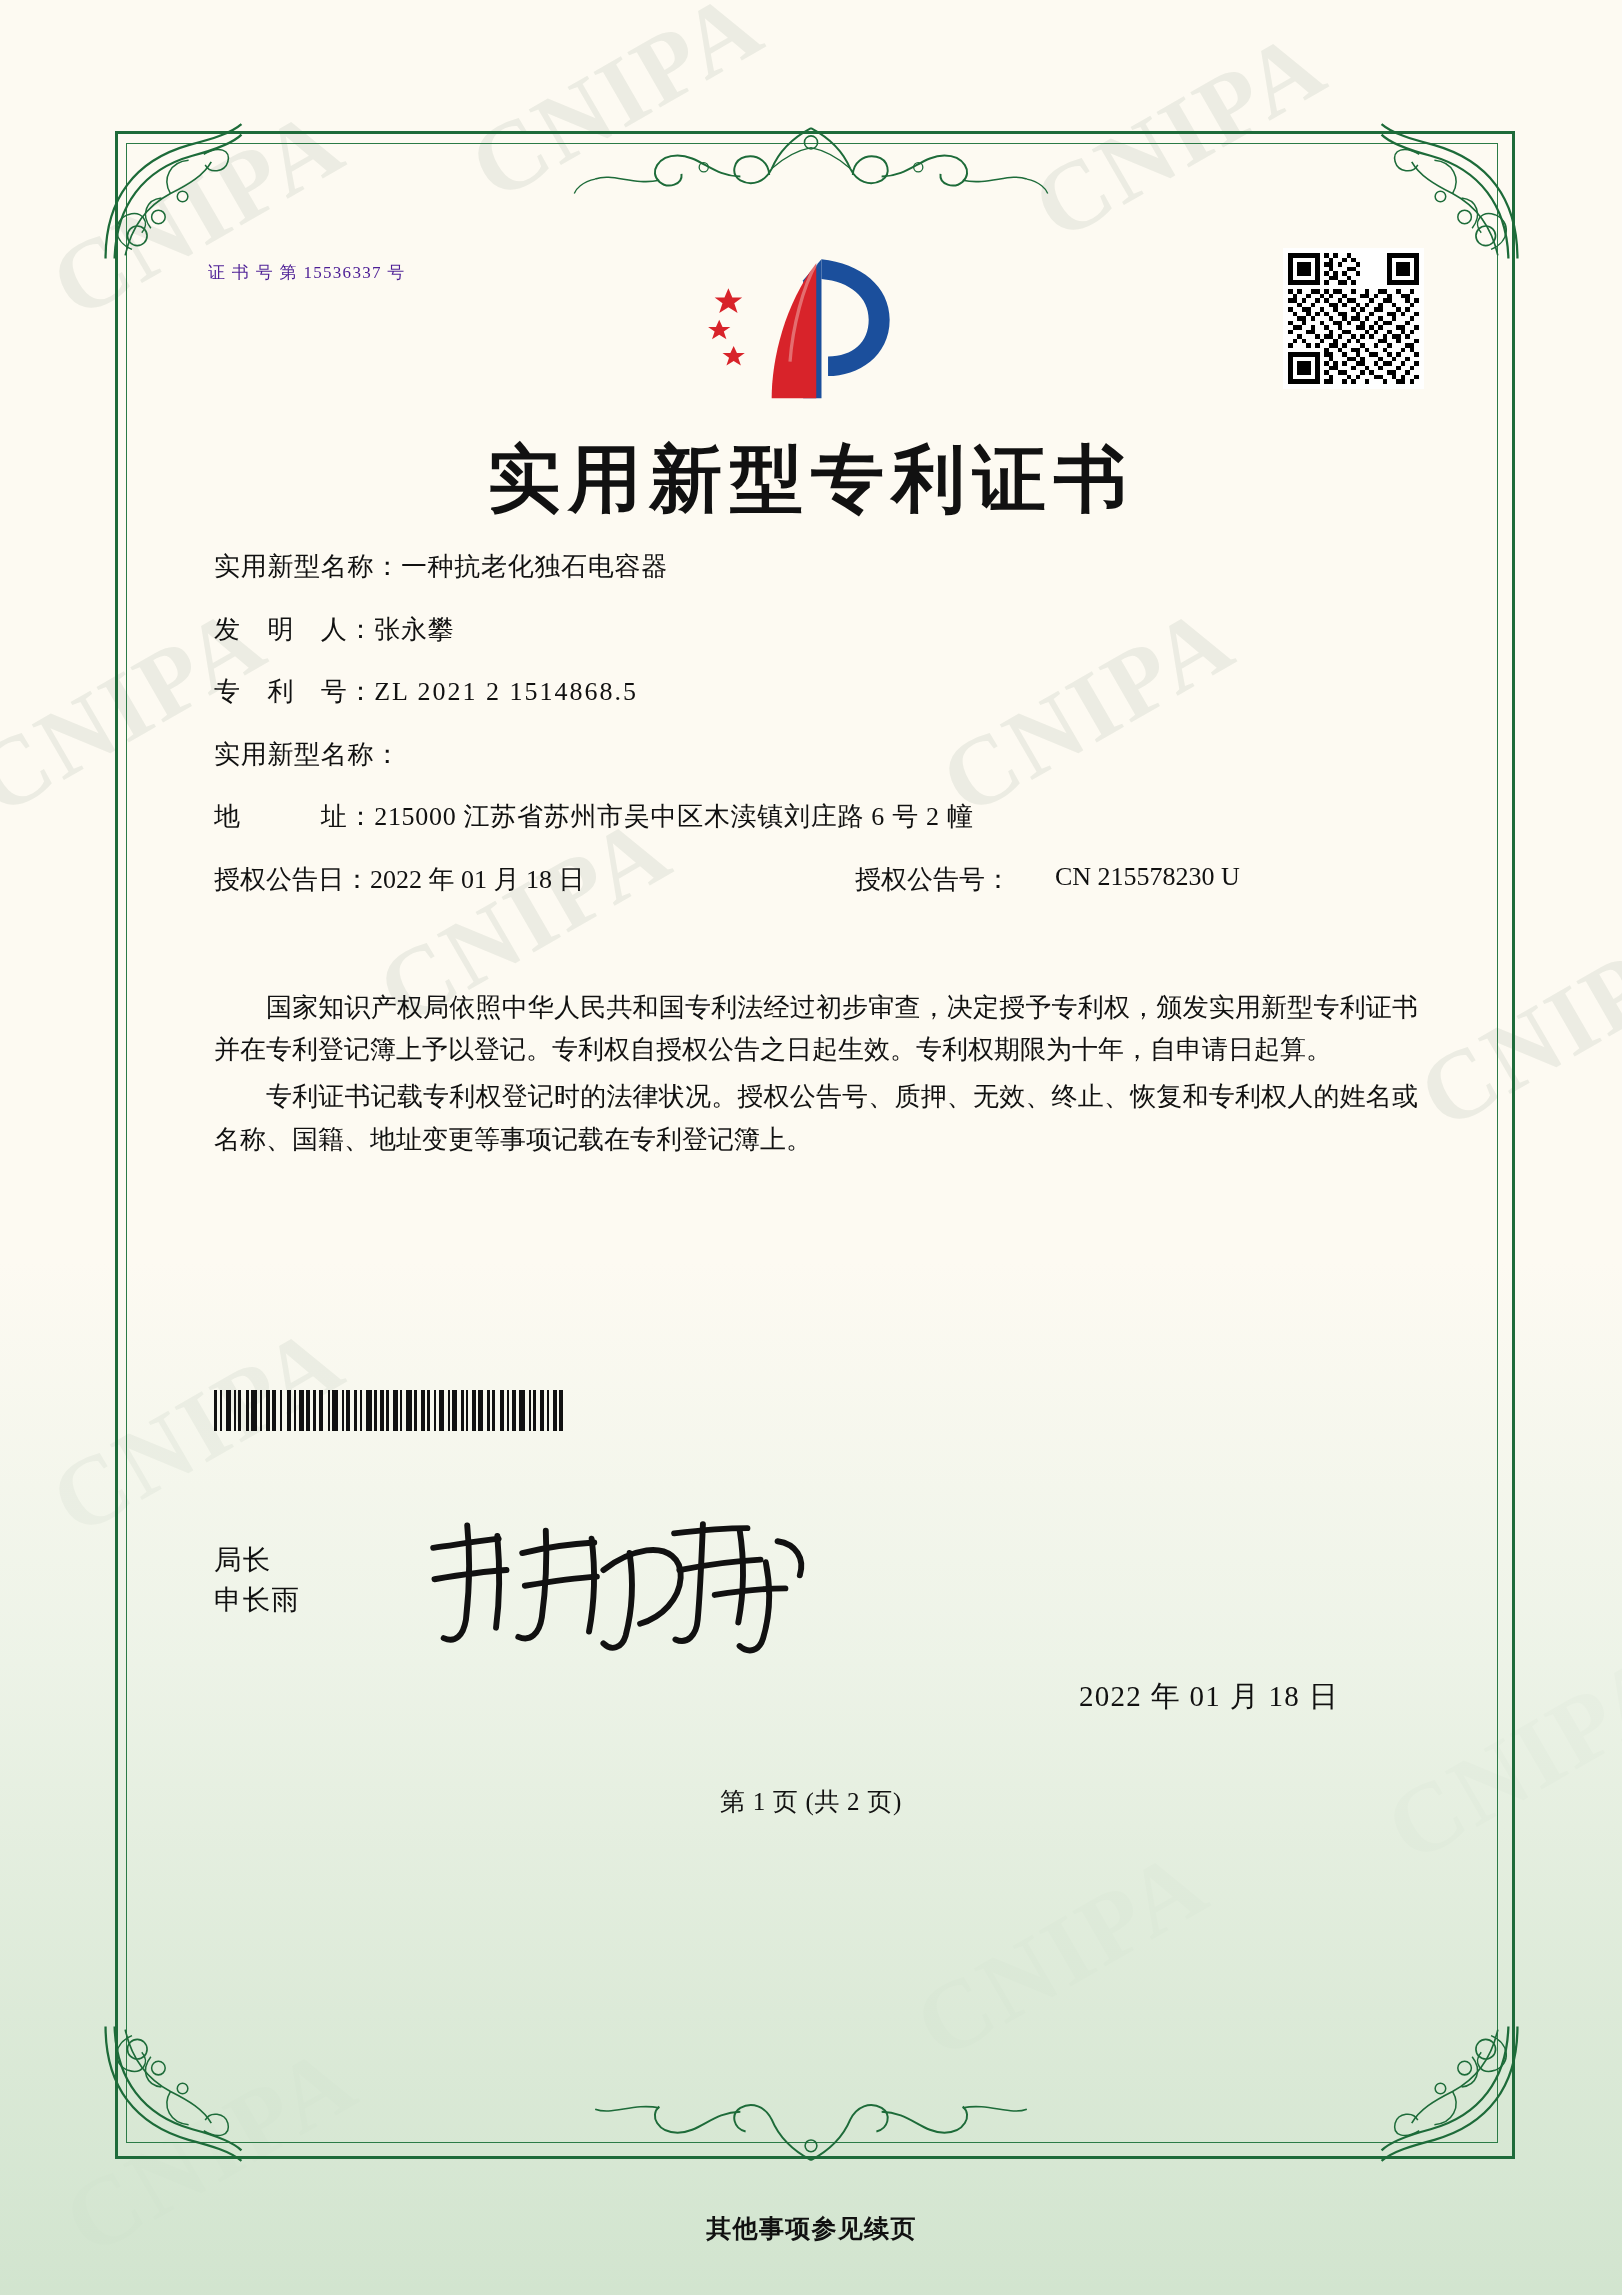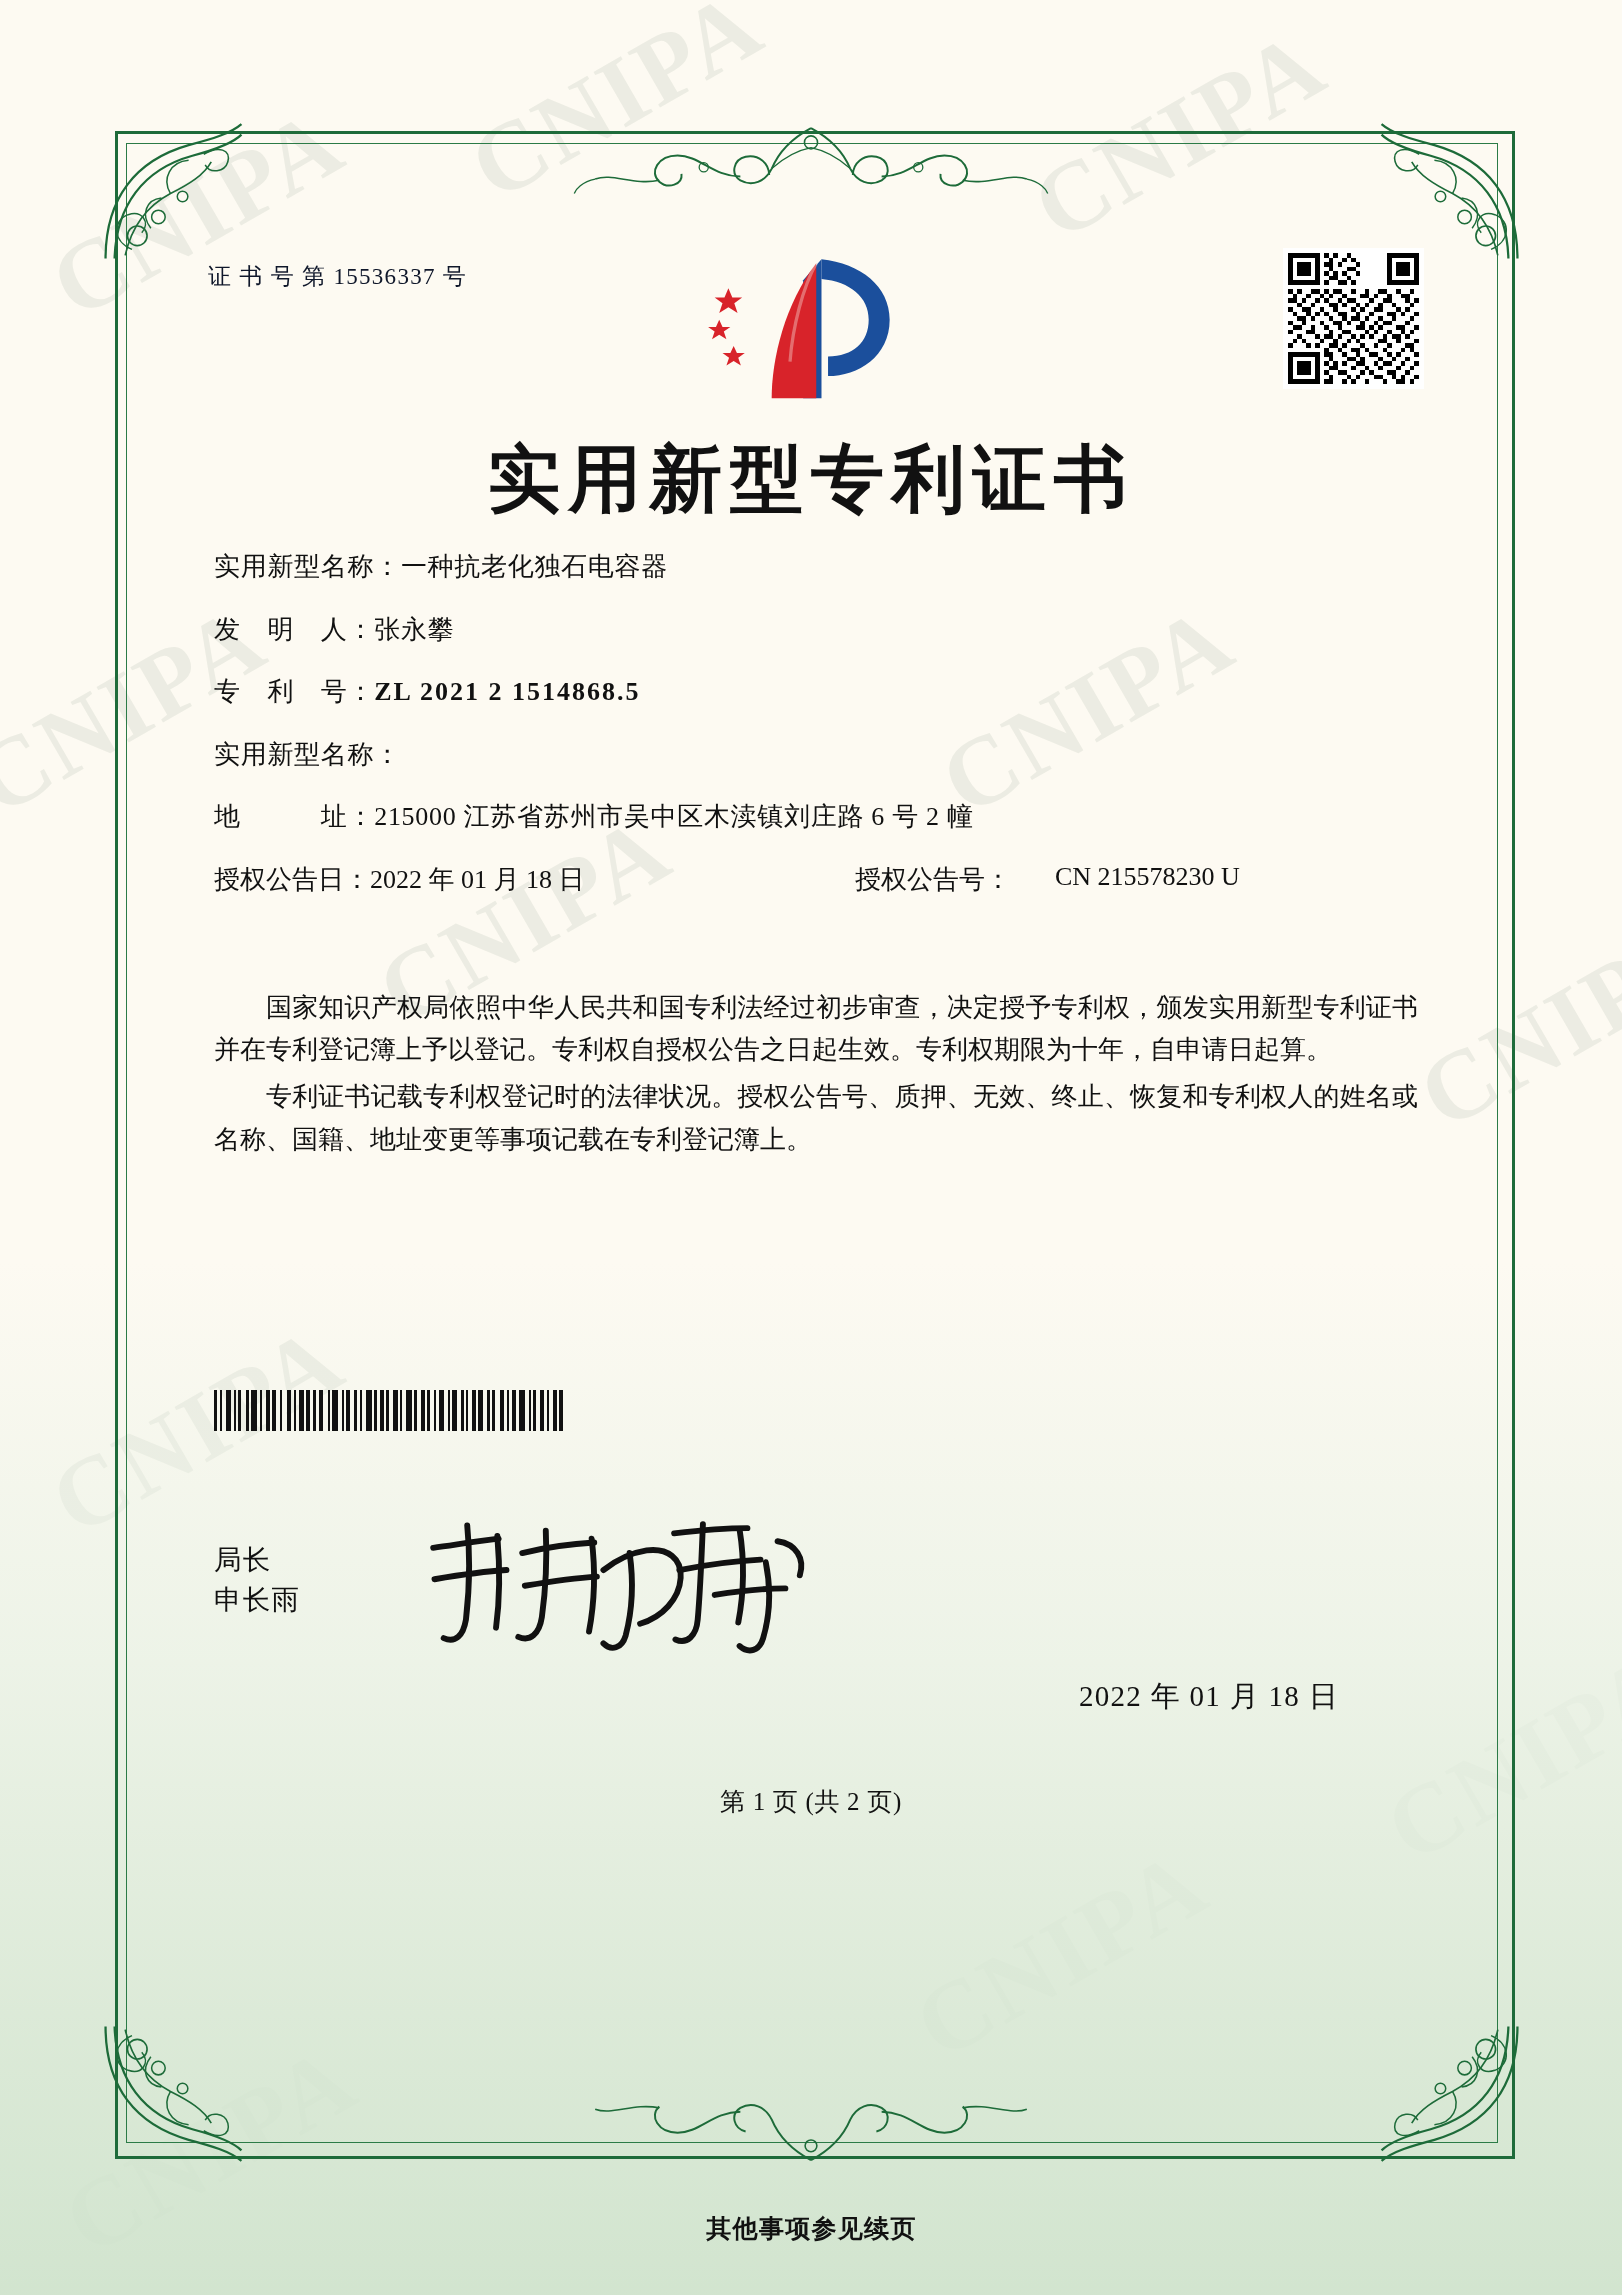--- a/index.html
+++ b/index.html
@@ -103,22 +103,22 @@
     left: 126px;
     top: 143px;
     width: 1370px;
     height: 1998px;
   }
 
   .cert-no {
     position: absolute;
     left: 82px;
     top: 118px;
-    font-size: 23px;
-    color: #0f172a;
+    font-size: 17px;
+    color: #4c1d95;
     letter-spacing: 1.3px;
     font-family: Liberation Serif, serif;
   }
 
   
   .qr {
     position: absolute;
     right: 72px;
     top: 105px;
     width: 141px;
@@ -174,21 +174,20 @@
     flex: 0 0 auto;
     white-space: pre;
     letter-spacing: 0.7px;
   }
   .field .val {
     flex: 1 1 auto;
     letter-spacing: 0.7px;
   }
   .field .val.mono-sp {
     letter-spacing: 2px;
-    font-weight: bold;
   }
 
   .field-row2 {
     display: flex;
     align-items: baseline;
     font-size: 26px;
     color: #111;
     margin-bottom: 19.6px;
   }
   .field-row2 .seg1 { flex: 0 0 641px; display: flex; }

